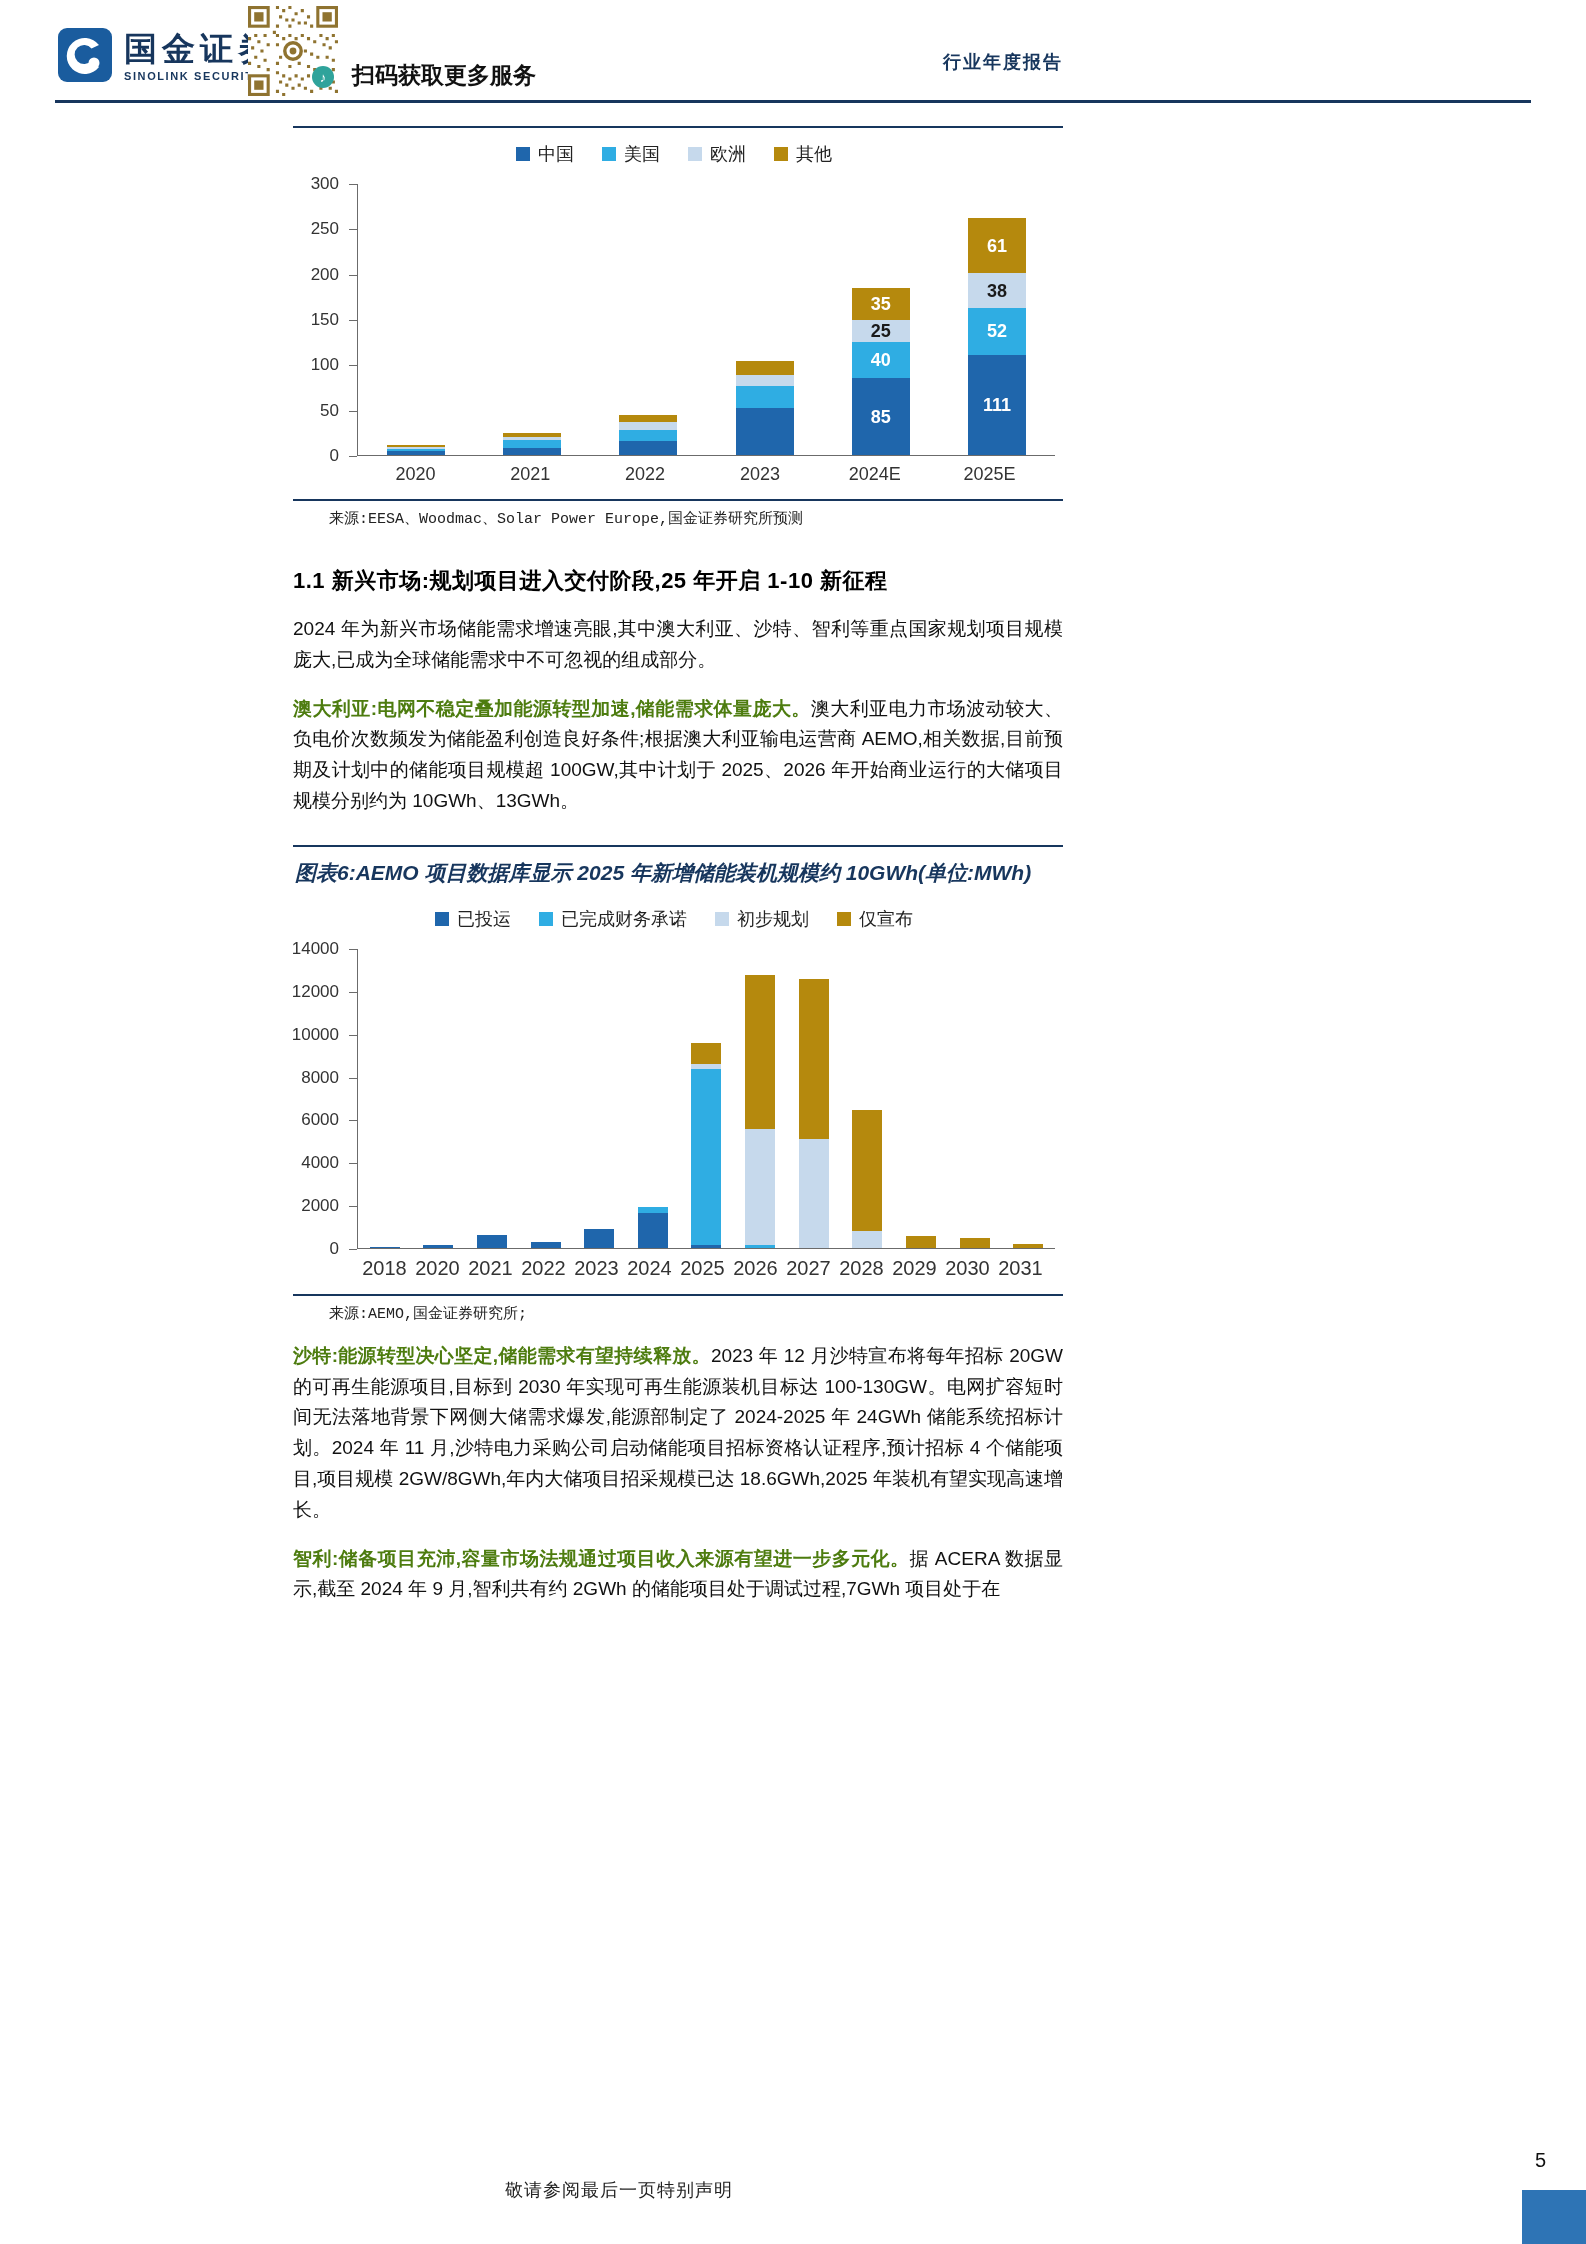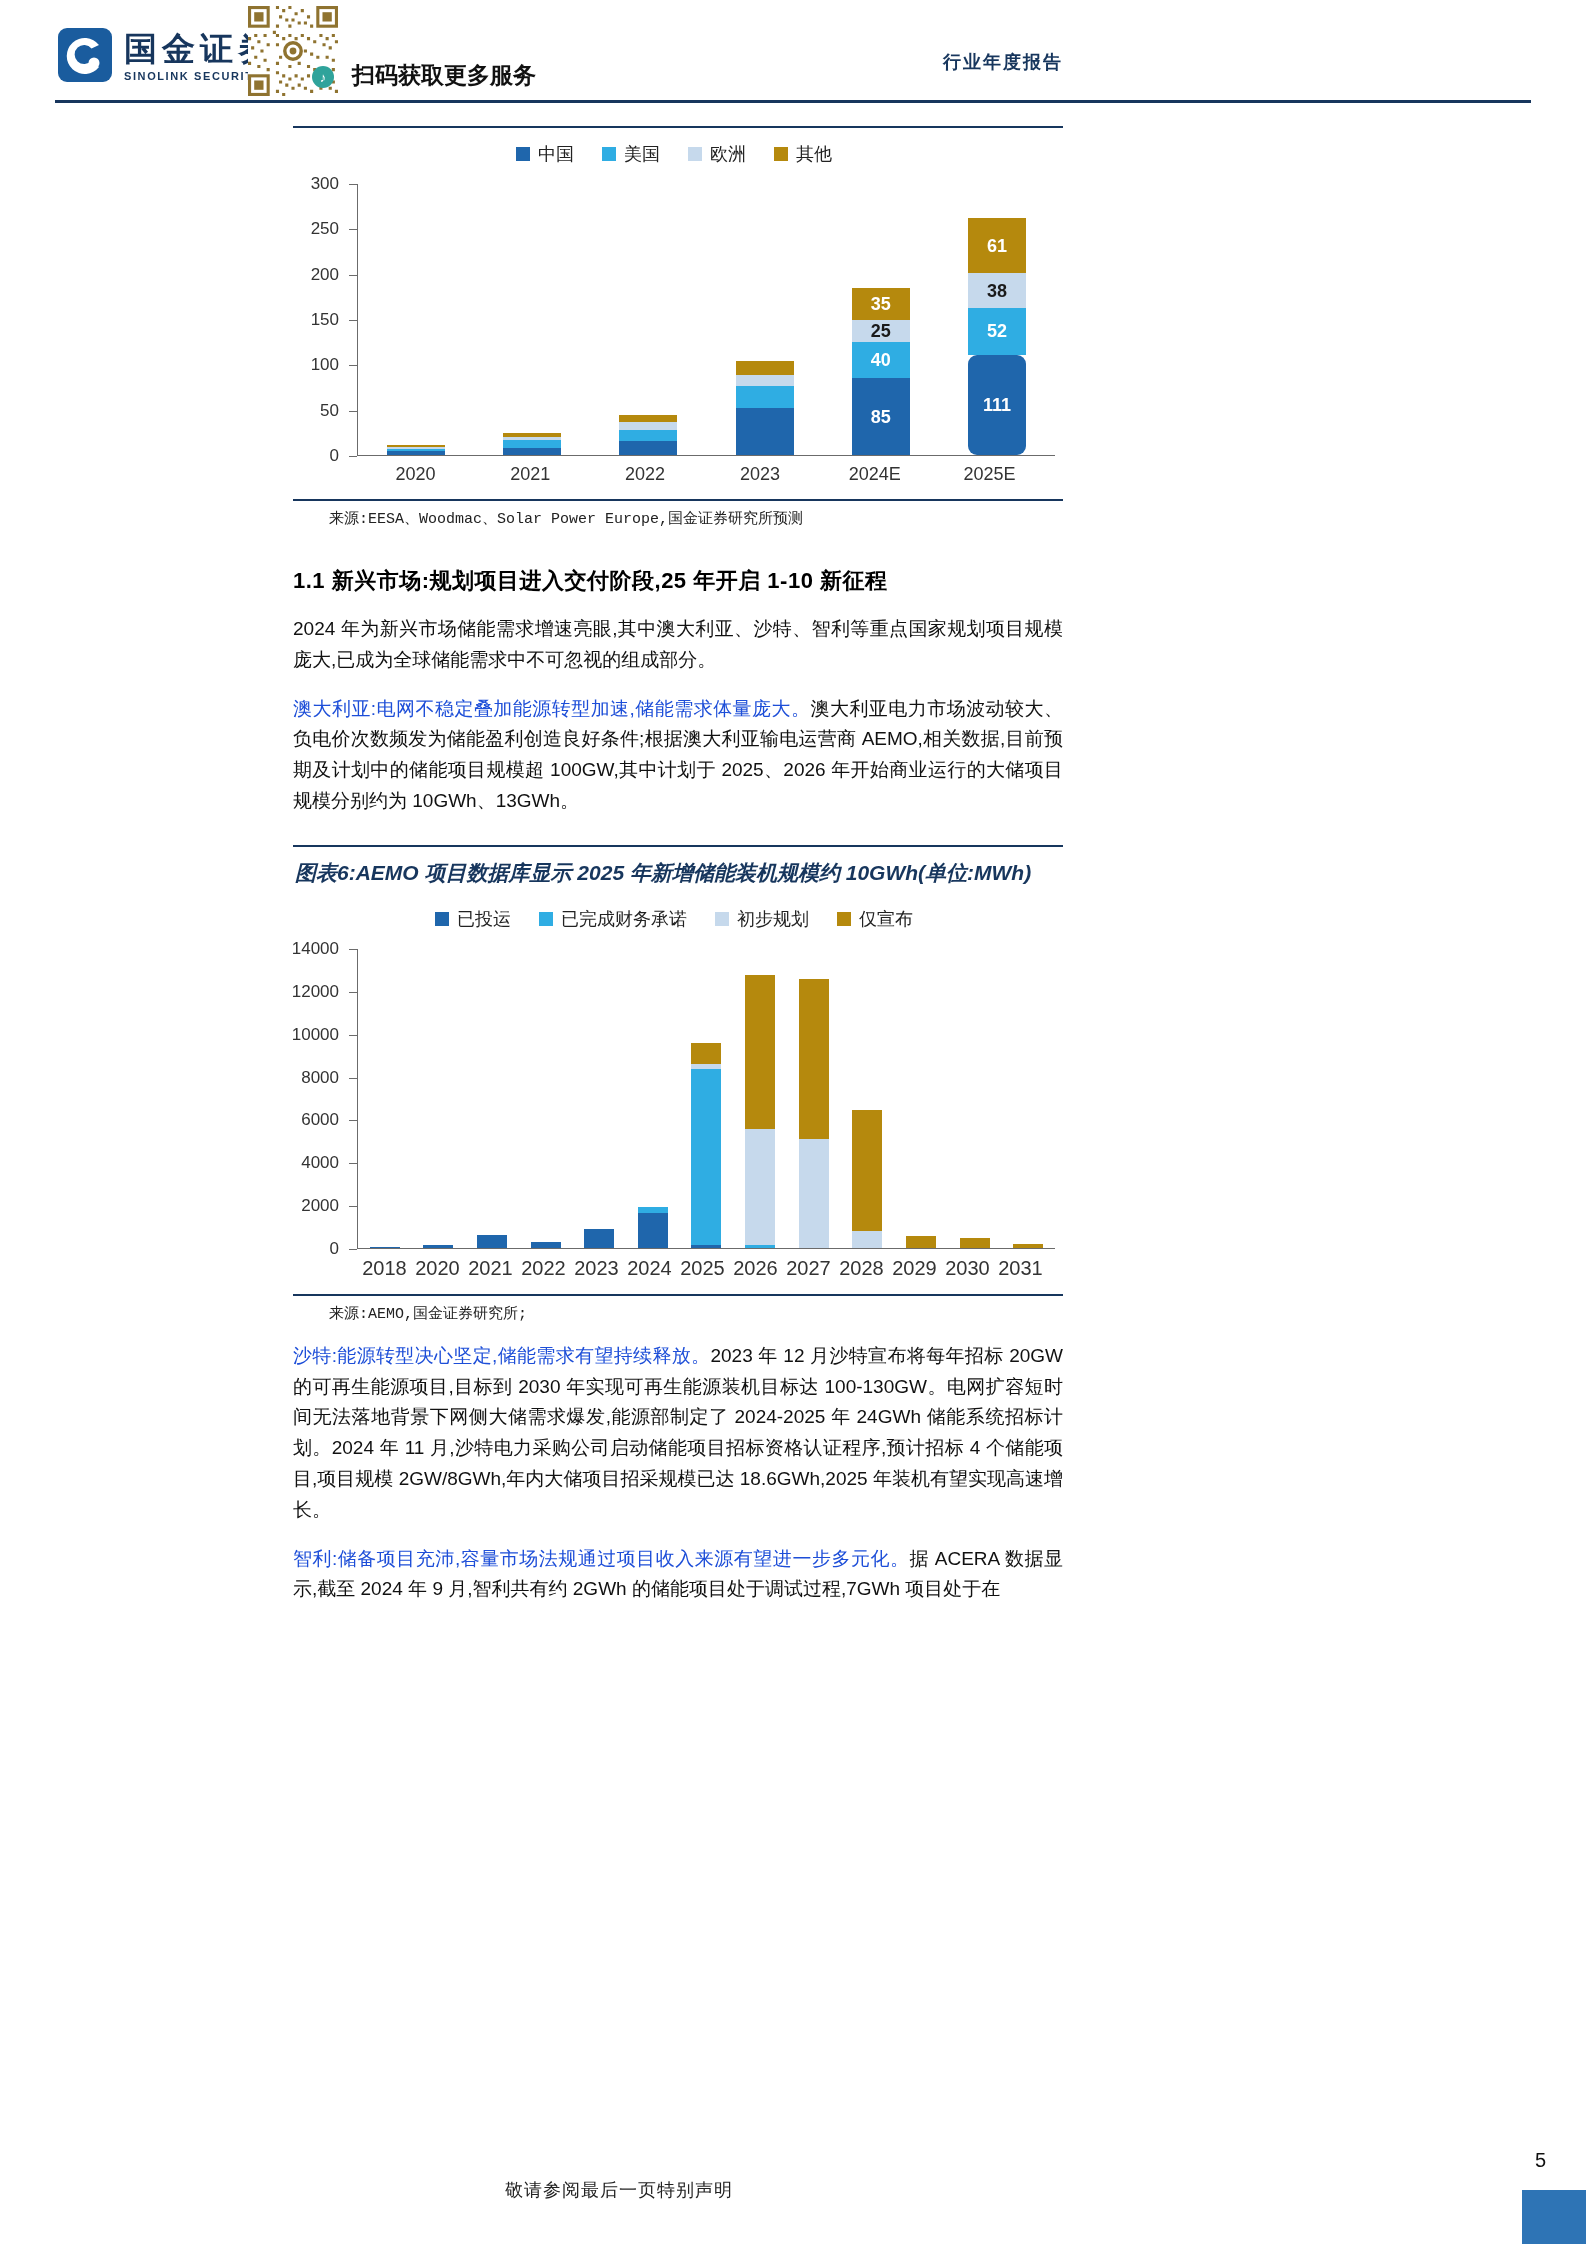--- a/index.html
+++ b/index.html
@@ -29,21 +29,21 @@
   .content { position:absolute; left:293px; top:126px; width:770px; }
 
   .fig-block { border-top:2px solid #17365D; border-bottom:2px solid #17365D; }
   .fig-title { padding:12px 2px 6px; font-size:21px; font-weight:bold; font-style:italic; color:#17365D; line-height:1.35; }
   .fig-source { margin-top:8px; font-size:15px; color:#222;
                 font-family:"Liberation Mono","DejaVu Sans Mono",monospace;margin-left:36px; }
   .fig6-wrap { margin-top:28px; }
 
   .section-heading { margin-top:38px; font-size:22px; font-weight:bold; color:#000; letter-spacing:0.5px; }
   .para { margin-top:18px; font-size:19px; line-height:1.62; text-align:justify; color:#111; }
-  .para strong { font-weight:normal; color:#1d4ed8; }
+  .para strong { font-weight:bold; color:#4d7c0f; }
 
   
   .chart { padding:2px 8px 14px 0; }
   #fig5-chart { --ploth:272px; --barw:58px; }
   #fig6-chart { --ploth:300px; --barw:30px; }
   .legend { display:flex; justify-content:center; align-items:center; gap:28px; padding:12px 0 8px; }
   .legend-item { display:inline-flex; align-items:center; gap:8px; font-size:18px; color:#222; }
   .swatch { width:14px; height:14px; flex:0 0 auto; display:inline-block; }
   .chart-body { display:flex; margin-top:10px; }
   .y-axis { position:relative; width:64px; flex:0 0 64px; height:var(--ploth); }
@@ -182,21 +182,21 @@
               <div class="col">
                 <div class="bar">
                   <div class="seg" style="height: 28.3333%; background: rgb(31, 102, 172); color: rgb(255, 255, 255);">85</div>
                   <div class="seg" style="height: 13.3333%; background: rgb(47, 173, 227); color: rgb(255, 255, 255);">40</div>
                   <div class="seg" style="height: 8.33333%; background: rgb(198, 217, 236); color: rgb(26, 26, 26);">25</div>
                   <div class="seg" style="height: 11.6667%; background: rgb(181, 137, 13); color: rgb(255, 255, 255);">35</div>
                 </div>
               </div>
               <div class="col">
                 <div class="bar">
-                  <div class="seg" style="height: 37%; background: rgb(31, 102, 172); color: rgb(255, 255, 255); border-radius: 9px;">111</div>
+                  <div class="seg" style="height: 37%; background: rgb(31, 102, 172); color: rgb(255, 255, 255);">111</div>
                   <div class="seg" style="height: 17.3333%; background: rgb(47, 173, 227); color: rgb(255, 255, 255);">52</div>
                   <div class="seg" style="height: 12.6667%; background: rgb(198, 217, 236); color: rgb(26, 26, 26);">38</div>
                   <div class="seg" style="height: 20.3333%; background: rgb(181, 137, 13); color: rgb(255, 255, 255);">61</div>
                 </div>
               </div>
             </div>
           </div>
           <div class="x-axis">
             <div class="x-label">2020</div>
             <div class="x-label">2021</div>

